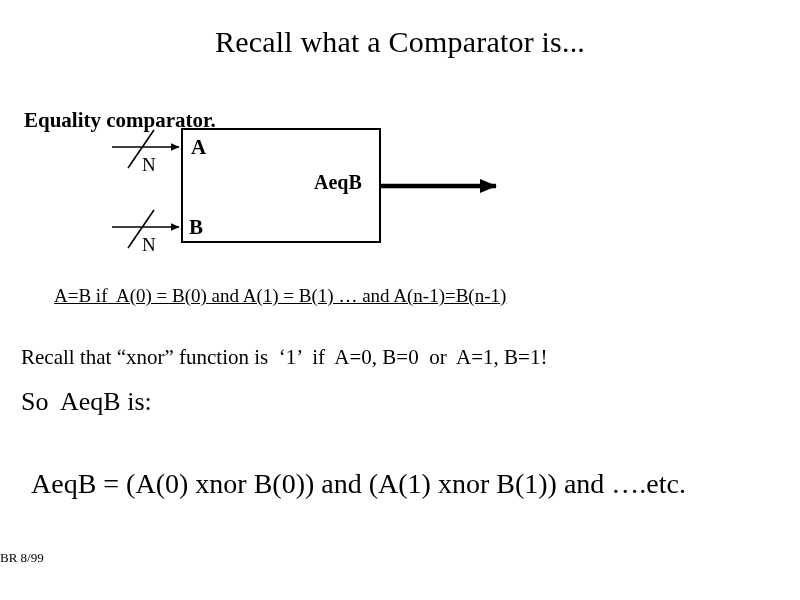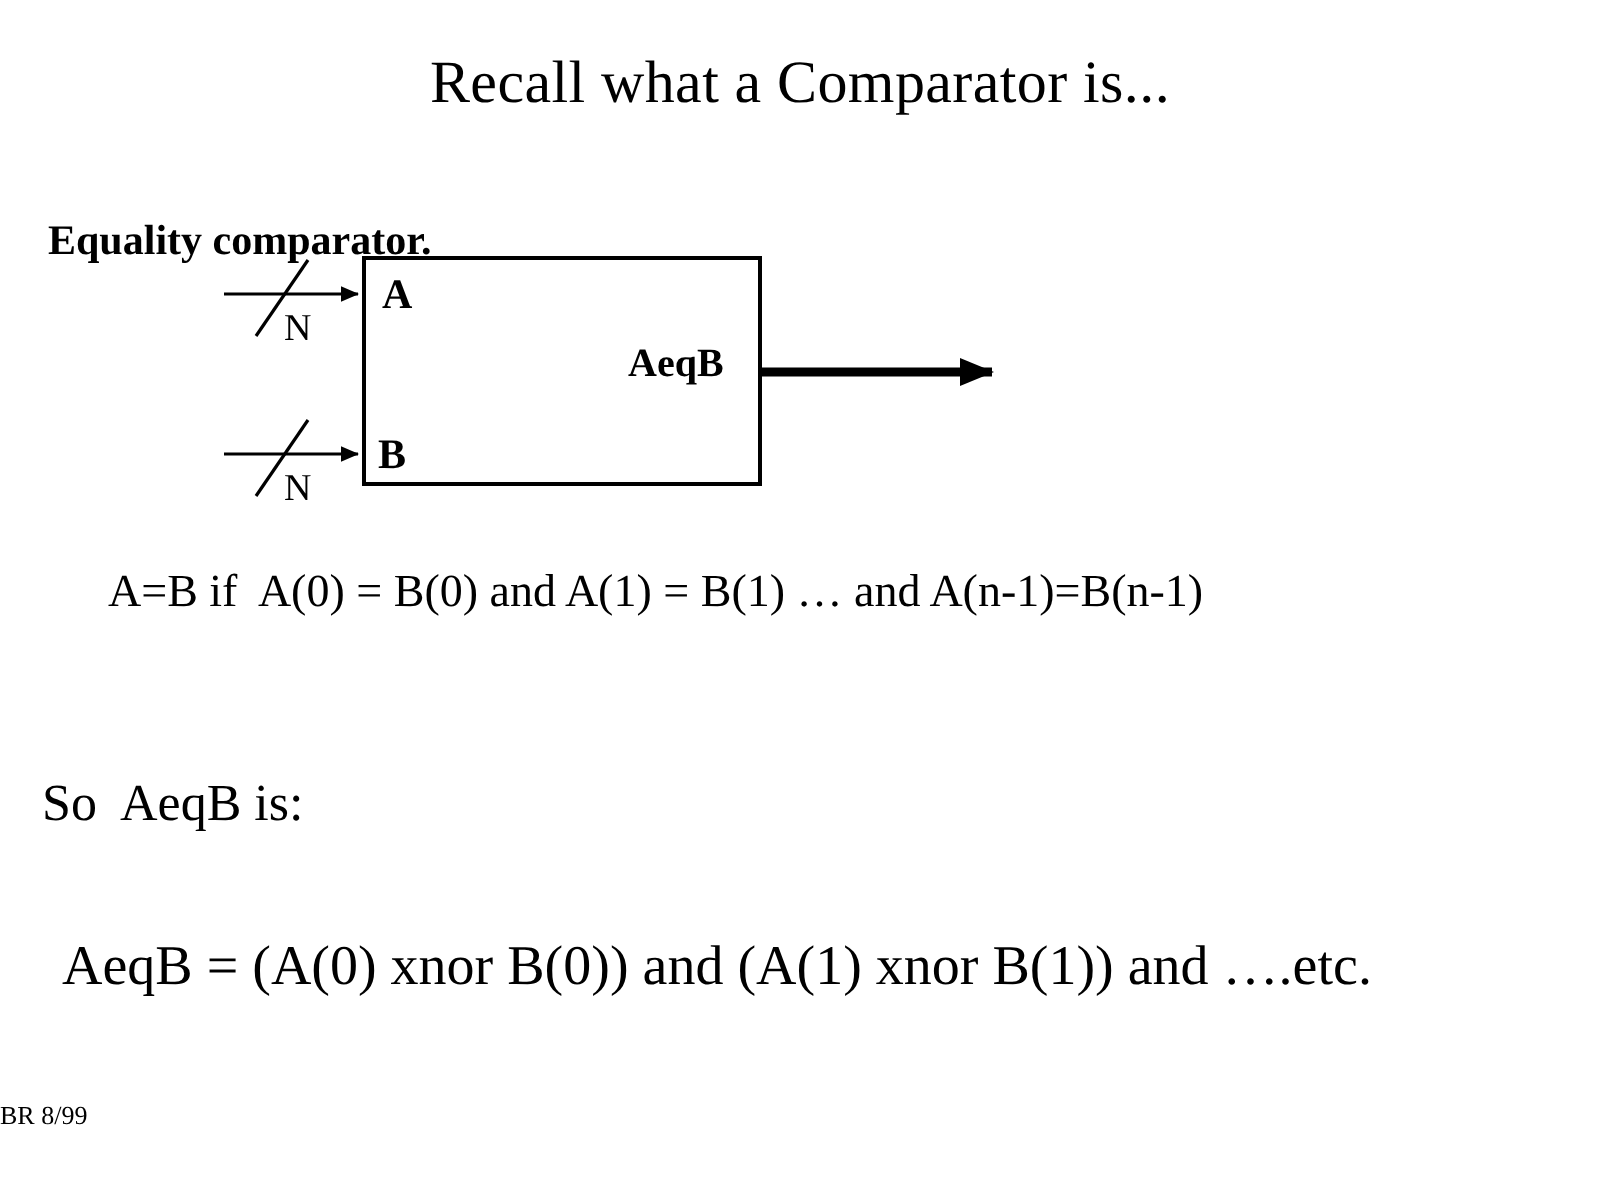--- a/index.html
+++ b/index.html
@@ -131,22 +131,23 @@
     <div id="comparator-box"></div>
 
     <div class="port-label" id="port-label-a">A</div>
     <div class="port-label" id="port-label-b">B</div>
     <div id="output-label">AeqB</div>
 
     <div class="bus-width-label" id="bus-label-a">N</div>
     <div class="bus-width-label" id="bus-label-b">N</div>
   </div>
 
-  <div style="position:absolute; left:54px; top:283px; font-size:23px; line-height:26px; white-space:pre;">A=B if  A(0) = B(0) and A(1) = B(1) … and A(n-1)=B(n-1)</div>
+  <div style="position:absolute; left:54px; top:283px; font-size:19px; line-height:26px; white-space:pre;text-decoration:underline;">A=B if  A(0) = B(0) and A(1) = B(1) … and A(n-1)=B(n-1)</div>
 
+  <div style="position:absolute; left:21px; top:344px; font-size:21px; line-height:27px; white-space:pre;">Recall that “xnor” function is  ‘1’  if  A=0, B=0  or  A=1, B=1!</div>
 
   <div style="position:absolute; left:21px; top:388px; font-size:26px; line-height:27px; white-space:pre;">So  AeqB is:</div>
 
   <div style="position:absolute; left:31px; top:470px; font-size:28px; line-height:27px; white-space:pre;">AeqB = (A(0) xnor B(0)) and (A(1) xnor B(1)) and ….etc.</div>
 
   <div style="position:absolute; left:0; top:550px; width:800px; font-size:13px; line-height:16px; white-space:pre;">BR 8/99</div>
 
 </div>
 
 </body></html>

